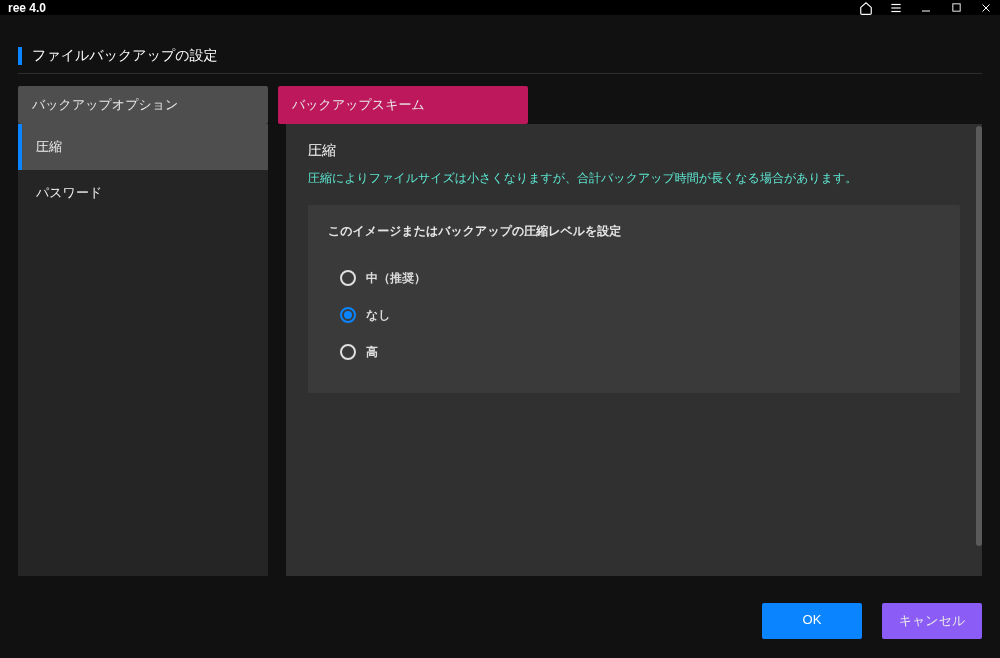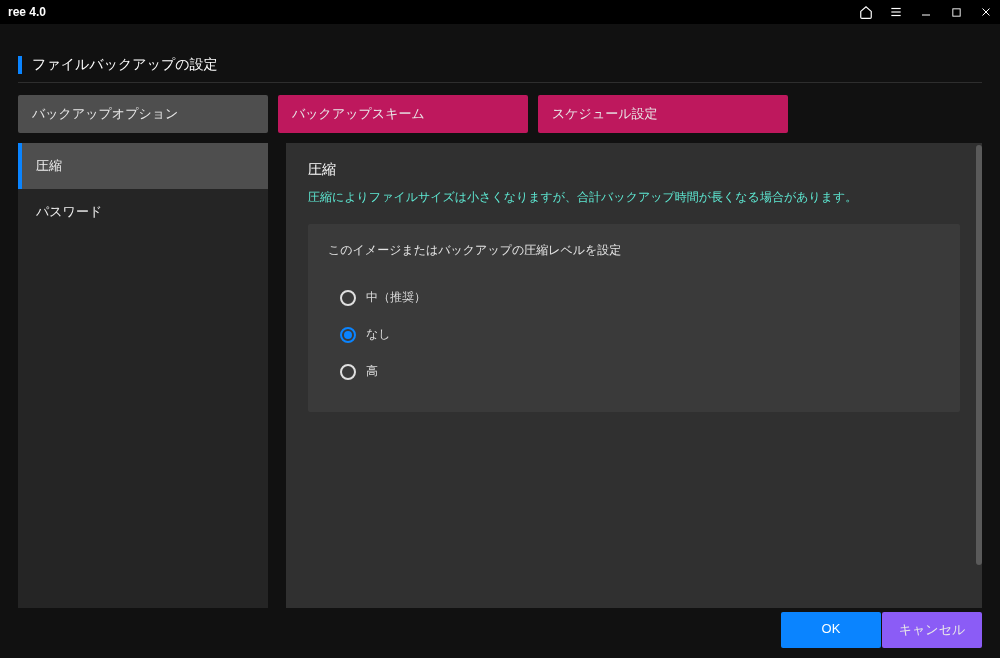--- a/index.html
+++ b/index.html
@@ -13,21 +13,21 @@
       color: #e0e0e0;
       width: 1000px;
       height: 658px;
       overflow: hidden;
       font-size: 13px;
     }
     .titlebar {
       display: flex;
       align-items: center;
       justify-content: space-between;
-      height: 24px;
+      height: 15px;
       background: #000000;
       padding: 0 6px;
     }
     .titlebar-left {
       font-weight: bold;
       font-size: 12px;
       color: #ffffff;
       padding-left: 2px;
     }
     .titlebar-right {
@@ -63,21 +63,20 @@
       background: #0a84ff;
       margin-right: 10px;
     }
     .page-header .title {
       font-size: 14px;
       color: #ffffff;
     }
     .tabs-row {
       display: flex;
       gap: 10px;
-      margin-bottom: 10px;
     }
     .tab {
       flex: 1;
       max-width: 250px;
       background: #be185d;
       padding: 10px 14px;
       border-radius: 2px;
       cursor: pointer;
       font-size: 13px;
       color: #e8e8e8;
@@ -130,29 +129,30 @@
     }
     .panel-desc {
       font-size: 12px;
       color: #5eead4;
       margin-bottom: 18px;
     }
     .option-group {
       background: #3a3a3a;
       border-radius: 2px;
       padding: 18px 20px 22px 20px;
+      font-weight: bold;
     }
     .option-group-title {
       font-size: 12px;
       color: #e6e6e6;
       margin-bottom: 20px;
     }
     .radio-option {
       display: flex;
-      align-items: flex-end;
+      align-items: flex-start;
       padding: 10px 0 10px 12px;
       cursor: pointer;
       font-size: 12px;
       gap: 10px;
     }
     .radio-circle {
       width: 16px;
       height: 16px;
       border-radius: 50%;
       border: 2px solid #e0e0e0;
@@ -183,22 +183,22 @@
       right: 0;
       top: 2px;
       width: 6px;
       height: 420px;
       background: #5a5a5a;
       border-radius: 3px;
     }
     .footer {
       display: flex;
       justify-content: flex-end;
-      gap: 1px;
-      padding-top: 4px;
+      gap: 20px;
+      padding-top: 27px;
     }
     .btn {
       min-width: 100px;
       padding: 9px 0;
       text-align: center;
       border-radius: 2px;
       cursor: pointer;
       font-size: 13px;
     }
     .btn-primary {
@@ -253,23 +253,20 @@
     <div class="accent"></div>
     <div class="title">ファイルバックアップの設定</div>
   </div>
 
   <div class="tabs-row">
     <div class="tab active">
       <span>バックアップオプション</span>
     </div>
     <div class="tab">
       <span>バックアップスキーム</span>
-    </div>
-    <div class="tab">
-      <span>スケジュール設定</span>
     </div>
   </div>
 
   <div class="content-row">
 
     <div class="sidebar">
       <div class="sidebar-item active">
         <span>圧縮</span>
       </div>
       <div class="sidebar-item">

